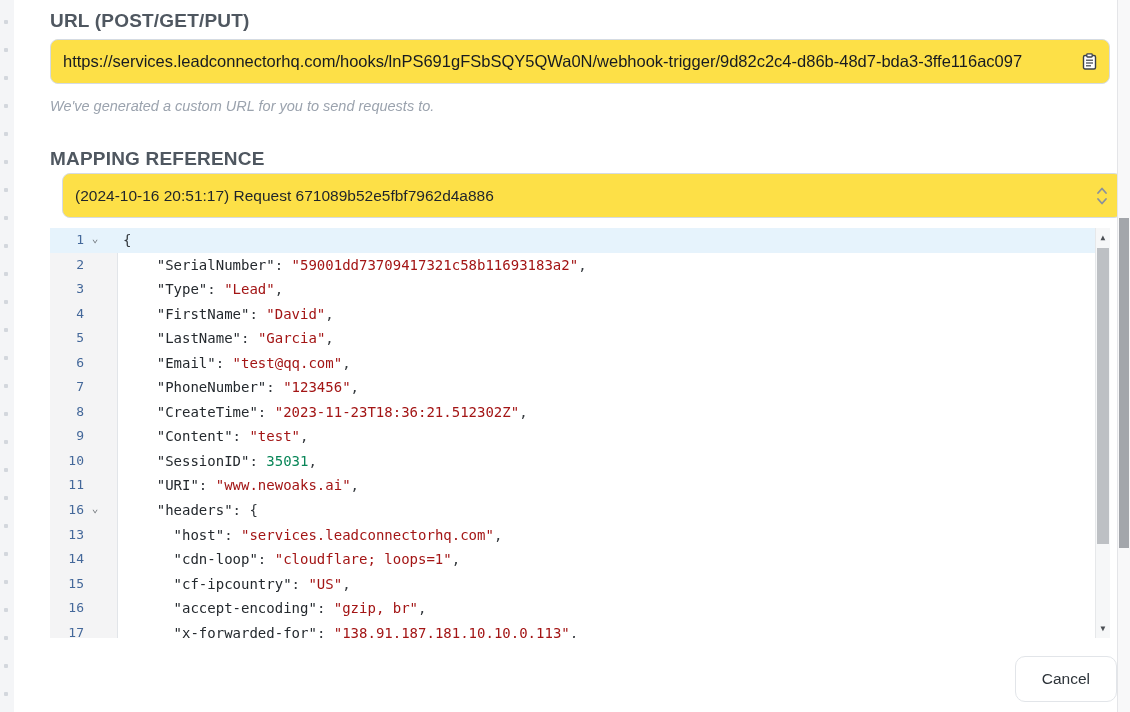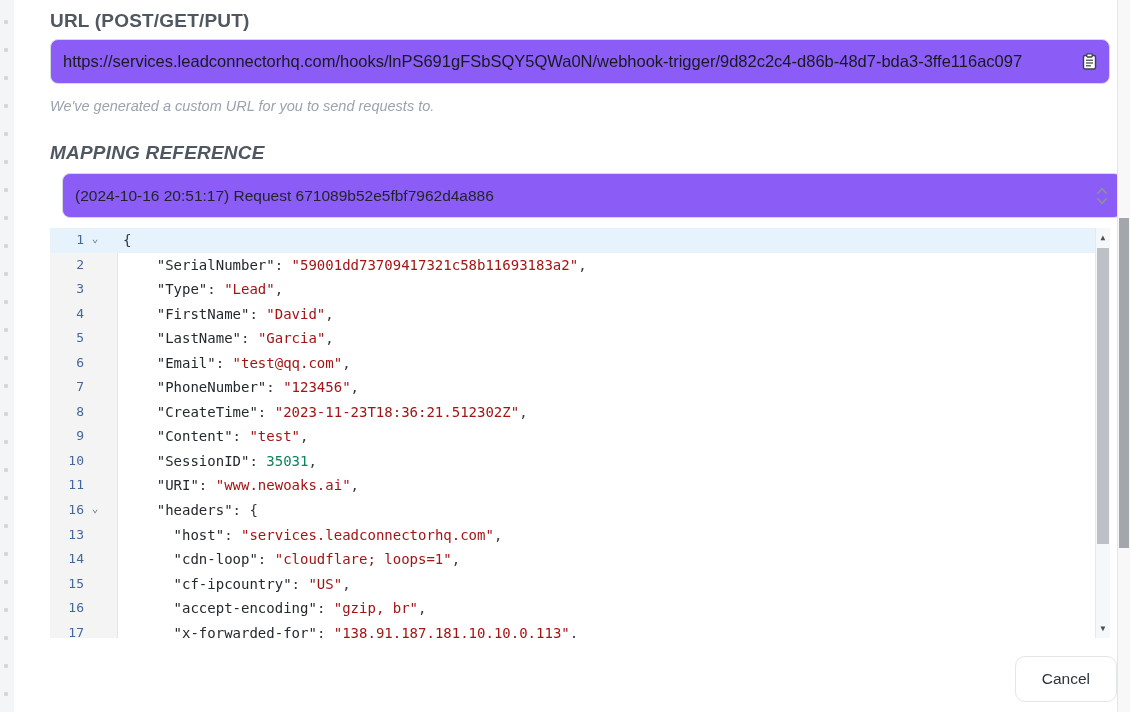--- a/index.html
+++ b/index.html
@@ -14,24 +14,24 @@
 
   
   .page-scrollbar { position:absolute; right:0; top:0; width:13px; height:712px;
     background:#f8f8f9; border-left:1px solid #e4e5e8; }
   .page-thumb { position:absolute; left:1px; right:1px; top:218px; height:330px; background:#a3a6ab; }
 
   .content { position:absolute; left:50px; width:1060px; top:0; }
 
   .field-label { font-size:19px; font-weight:bold; color:#4f5760; letter-spacing:.2px; }
   .url-label { position:absolute; top:10px; left:0; }
-  .mapping-label { position:absolute; top:142px; left:0;font-style:italic; }
+  .mapping-label { position:absolute; top:148px; left:0; }
 
   .text-input, .select-input { position:absolute; left:0; width:1060px; height:45px;
-    background:#8b5cf6; border:1px solid #d5dbe2; border-radius:8px;
+    background:#fde047; border:1px solid #d5dbe2; border-radius:8px;
     display:flex; align-items:center; padding:0 12px; }
   .url-input { top:39px; }
   .select-input { top:173px;margin-left:12px; }
   .input-text { font-size:16.5px; color:#171b21; white-space:nowrap; overflow:hidden; flex:1; }
   .select-text { font-size:15.5px; color:#1f242b; flex:1; }
   .copy-icon { flex:0 0 auto; margin-left:-6px; cursor:pointer; display:flex; align-items:center; }
   .select-chevrons { flex:0 0 auto; display:flex; align-items:center; }
 
   .helper { position:absolute; top:98px; left:0; font-size:14.5px; font-style:italic; color:#9ba3ae;text-align:right; }
 

